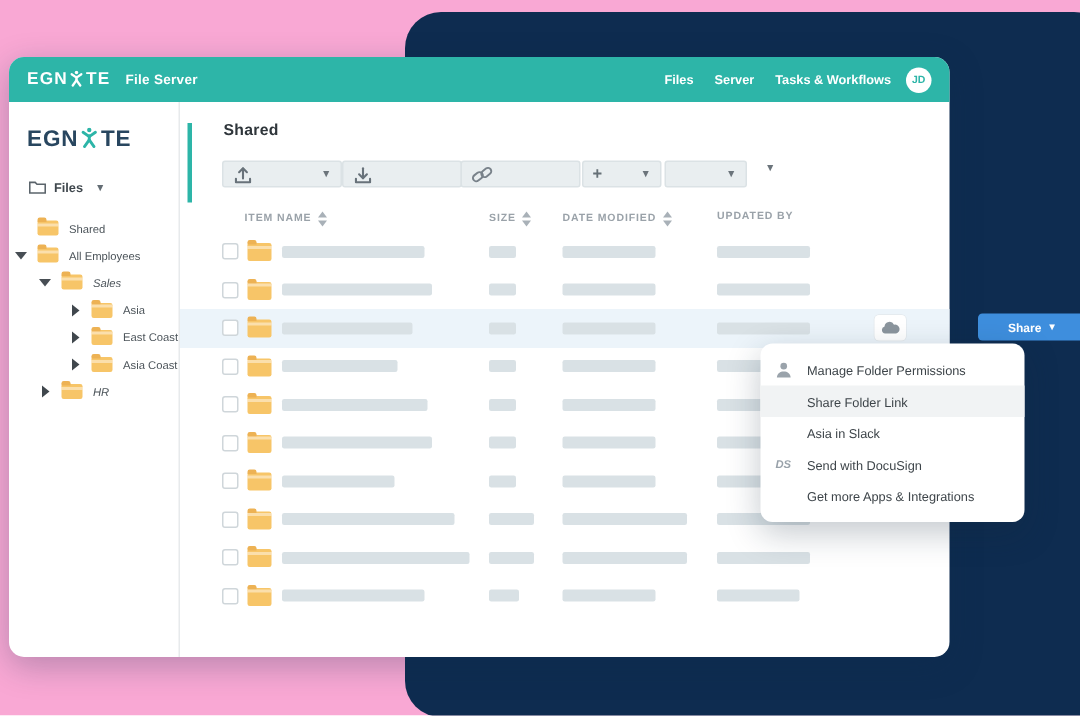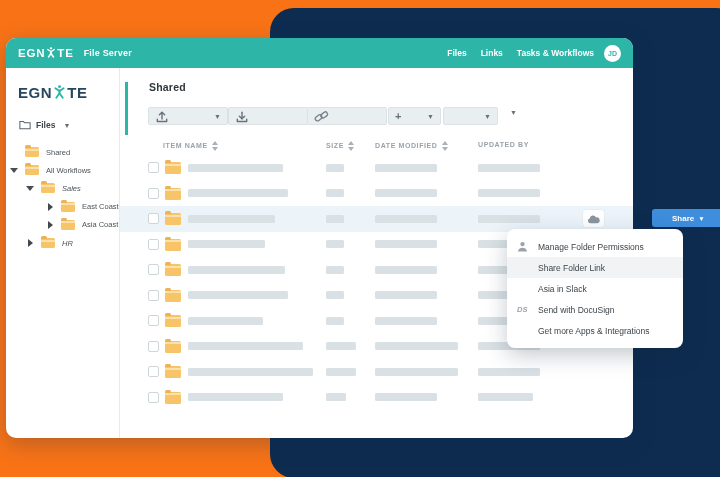--- a/index.html
+++ b/index.html
@@ -1,18 +1,18 @@
 <!DOCTYPE html>
 <html style="--teal: #2db5a8; --navy: #0e2c50; --blue: #3e8edd; --folder: #f7c568; --foldertab: #edb254; --bar: #d9e1e5; --rowhl: #ecf4fa; --menuhl: #f1f3f4;"><head>
 <meta charset="utf-8">
 <style>
   * { margin:0; padding:0; box-sizing:border-box; }
   html,body { width:720px; height:477px; background:#fff; overflow:hidden;
     font-family:"Liberation Sans", sans-serif; }
-  #stage { position:relative; width:720px; height:477px; background:#f97316; }
+  #stage { position:relative; width:720px; height:477px; background:#f9a8d4; }
 
   
   .navy-bg { position:absolute; left:270px; top:8px; width:470px; height:470px;
     background:var(--navy,#0e2c50); border-radius:24px; }
 
   
   .card { position:absolute; left:6px; top:38px; width:627px; height:400px;
     background:#fff; border-radius:10px; box-shadow:0 6px 22px rgba(13,42,77,.28); z-index:2; }
 
   
@@ -131,21 +131,21 @@
               <path d="M10 9.5L16.5 5"></path>
             <path d="M10 13l-5 7"></path>
               <path d="M10 13l5 7"></path>
           </g>
         </svg>
         <span>TE</span>
       </span>
       <span class="product">File Server</span>
       <nav class="topnav">
           <span class="nav-item">Files</span>
-          <span class="nav-item">Links</span>
+          <span class="nav-item">Server</span>
           <span class="nav-item">Tasks &amp; Workflows</span>
         </nav>
       <div class="avatar">JD</div>
     </div>
 
     <div class="cardbody">
       <aside class="sidebar">
         <div class="sb-logo">
           <span>EGN</span>
           <svg width="13" height="14" viewBox="0 0 20 22">
@@ -169,26 +169,31 @@
         </div>
         <div class="tree">
             <div class="tree-item lv0">
               <span class="arr none"></span>
               <span class="folder"></span>
               <span class="label">Shared</span>
             </div>
             <div class="tree-item lv0">
               <span class="arr expanded"></span>
               <span class="folder"></span>
-              <span class="label">All Workflows</span>
+              <span class="label">All Employees</span>
             </div>
             <div class="tree-item lv1">
               <span class="arr expanded"></span>
               <span class="folder"></span>
               <span class="label">Sales</span>
+            </div>
+            <div class="tree-item lv2">
+              <span class="arr collapsed"></span>
+              <span class="folder"></span>
+              <span class="label">Asia</span>
             </div>
             <div class="tree-item lv2">
               <span class="arr collapsed"></span>
               <span class="folder"></span>
               <span class="label">East Coast</span>
             </div>
             <div class="tree-item lv2">
               <span class="arr collapsed"></span>
               <span class="folder"></span>
               <span class="label">Asia Coast</span>

